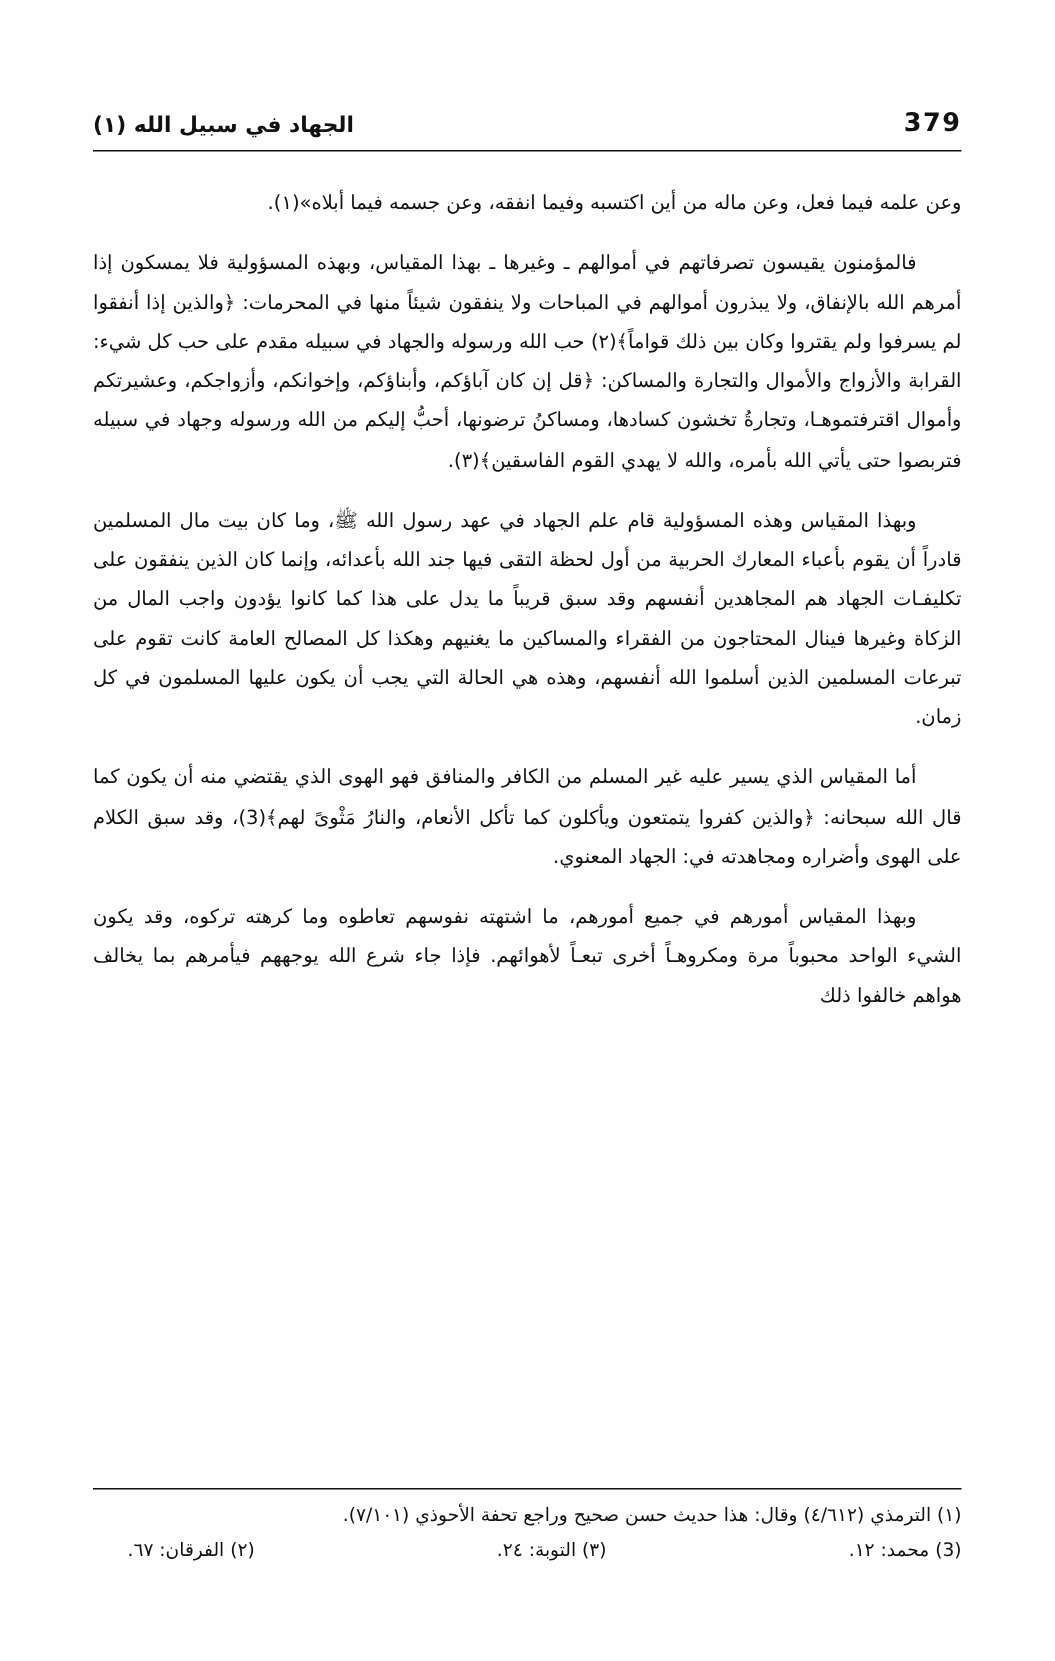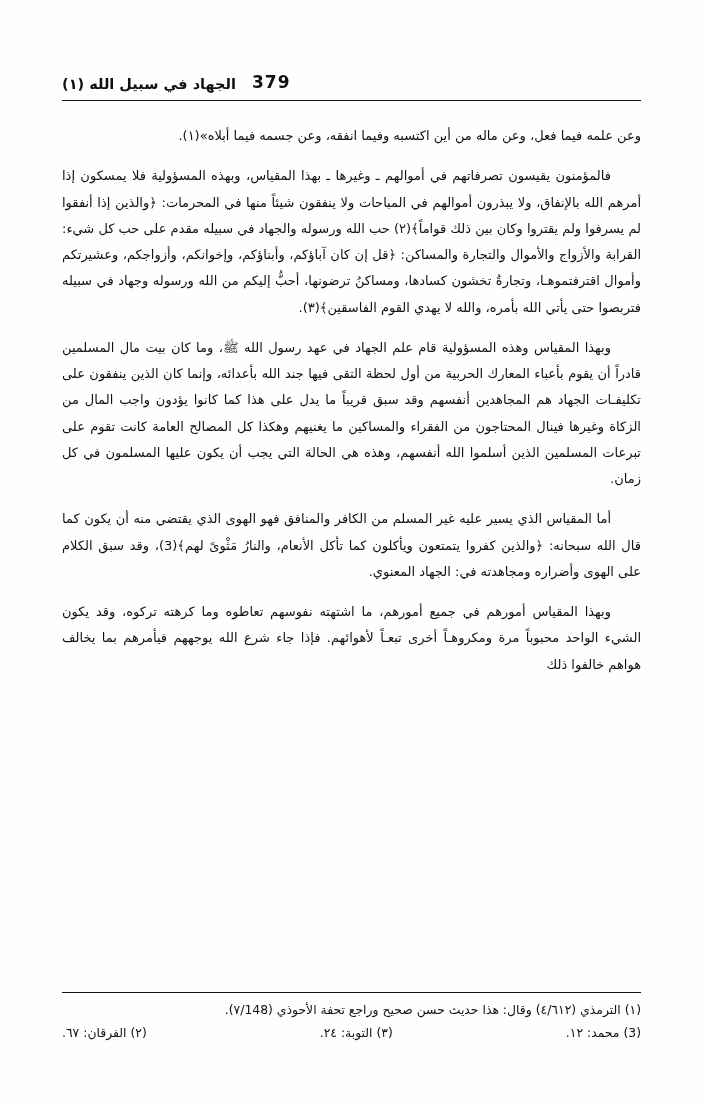--- a/index.html
+++ b/index.html
@@ -19,21 +19,21 @@
   .content {
     position: absolute;
     left: 62px;
     right: 62px;
     top: 72px;
   }
   
   .header {
     display: flex;
     flex-direction: row-reverse;
-    justify-content: flex-start;
+    justify-content: space-between;
     align-items: flex-end;
     font-size: 15px;
     font-weight: bold;
     letter-spacing: 0;
     padding-bottom: 6px;
     gap: 16px;
   }
   .header-title {
     font-size: 14.5px;
     font-weight: bold;
@@ -83,20 +83,21 @@
   }
   .footnote-line.row-one {
     display: block;
     text-align: right;
   }
   .footnote-line.row-two {
     display: flex;
     flex-direction: row-reverse;
     justify-content: space-between;
     align-items: center;
+    margin-left: 23px;
   }
   .fn-item {
     white-space: nowrap;
   }
 </style>
 </head>
 <body>
 
 <div class="page">
 
@@ -114,21 +115,21 @@
       <p class="para">وبهذا المقياس وهذه المسؤولية قام علم الجهاد في عهد رسول الله ﷺ، وما كان بيت مال المسلمين قادراً أن يقوم بأعباء المعارك الحربية من أول لحظة التقى فيها جند الله بأعدائه، وإنما كان الذين ينفقون على تكليفـات الجهاد هم المجاهدين أنفسهم وقد سبق قريباً ما يدل على هذا كما كانوا يؤدون واجب المال من الزكاة وغيرها فينال المحتاجون من الفقراء والمساكين ما يغنيهم وهكذا كل المصالح العامة كانت تقوم على تبرعات المسلمين الذين أسلموا الله أنفسهم، وهذه هي الحالة التي يجب أن يكون عليها المسلمون في كل زمان.</p>
       <p class="para">أما المقياس الذي يسير عليه غير المسلم من الكافر والمنافق فهو الهوى الذي يقتضي منه أن يكون كما قال الله سبحانه: ﴿والذين كفروا يتمتعون ويأكلون كما تأكل الأنعام، والنارُ مَثْوىً لهم﴾(3)، وقد سبق الكلام على الهوى وأضراره ومجاهدته في: الجهاد المعنوي.</p>
       <p class="para">وبهذا المقياس أمورهم في جميع أمورهم، ما اشتهته نفوسهم تعاطوه وما كرهته تركوه، وقد يكون الشيء الواحد محبوباً مرة ومكروهـاً أخرى تبعـاً لأهوائهم. فإذا جاء شرع الله يوجههم فيأمرهم بما يخالف هواهم خالفوا ذلك</p>
     </div>
 
   </div>
 
   <div class="footnotes">
     <div class="footnote-rule"></div>
     <div class="footnote-line row-one">
-      <span class="fn-item">(١) الترمذي (٤/٦١٢) وقال: هذا حديث حسن صحيح وراجع تحفة الأحوذي (٧/148).</span>
+      <span class="fn-item">(١) الترمذي (٤/٦١٢) وقال: هذا حديث حسن صحيح وراجع تحفة الأحوذي (٧/١٠١).</span>
     </div>
     <div class="footnote-line row-two">
       <span class="fn-item">(٢) الفرقان: ٦٧.</span>
       <span class="fn-item">(٣) التوبة: ٢٤.</span>
       <span class="fn-item">(3) محمد: ١٢.</span>
     </div>
   </div>
 
 </div>
 

